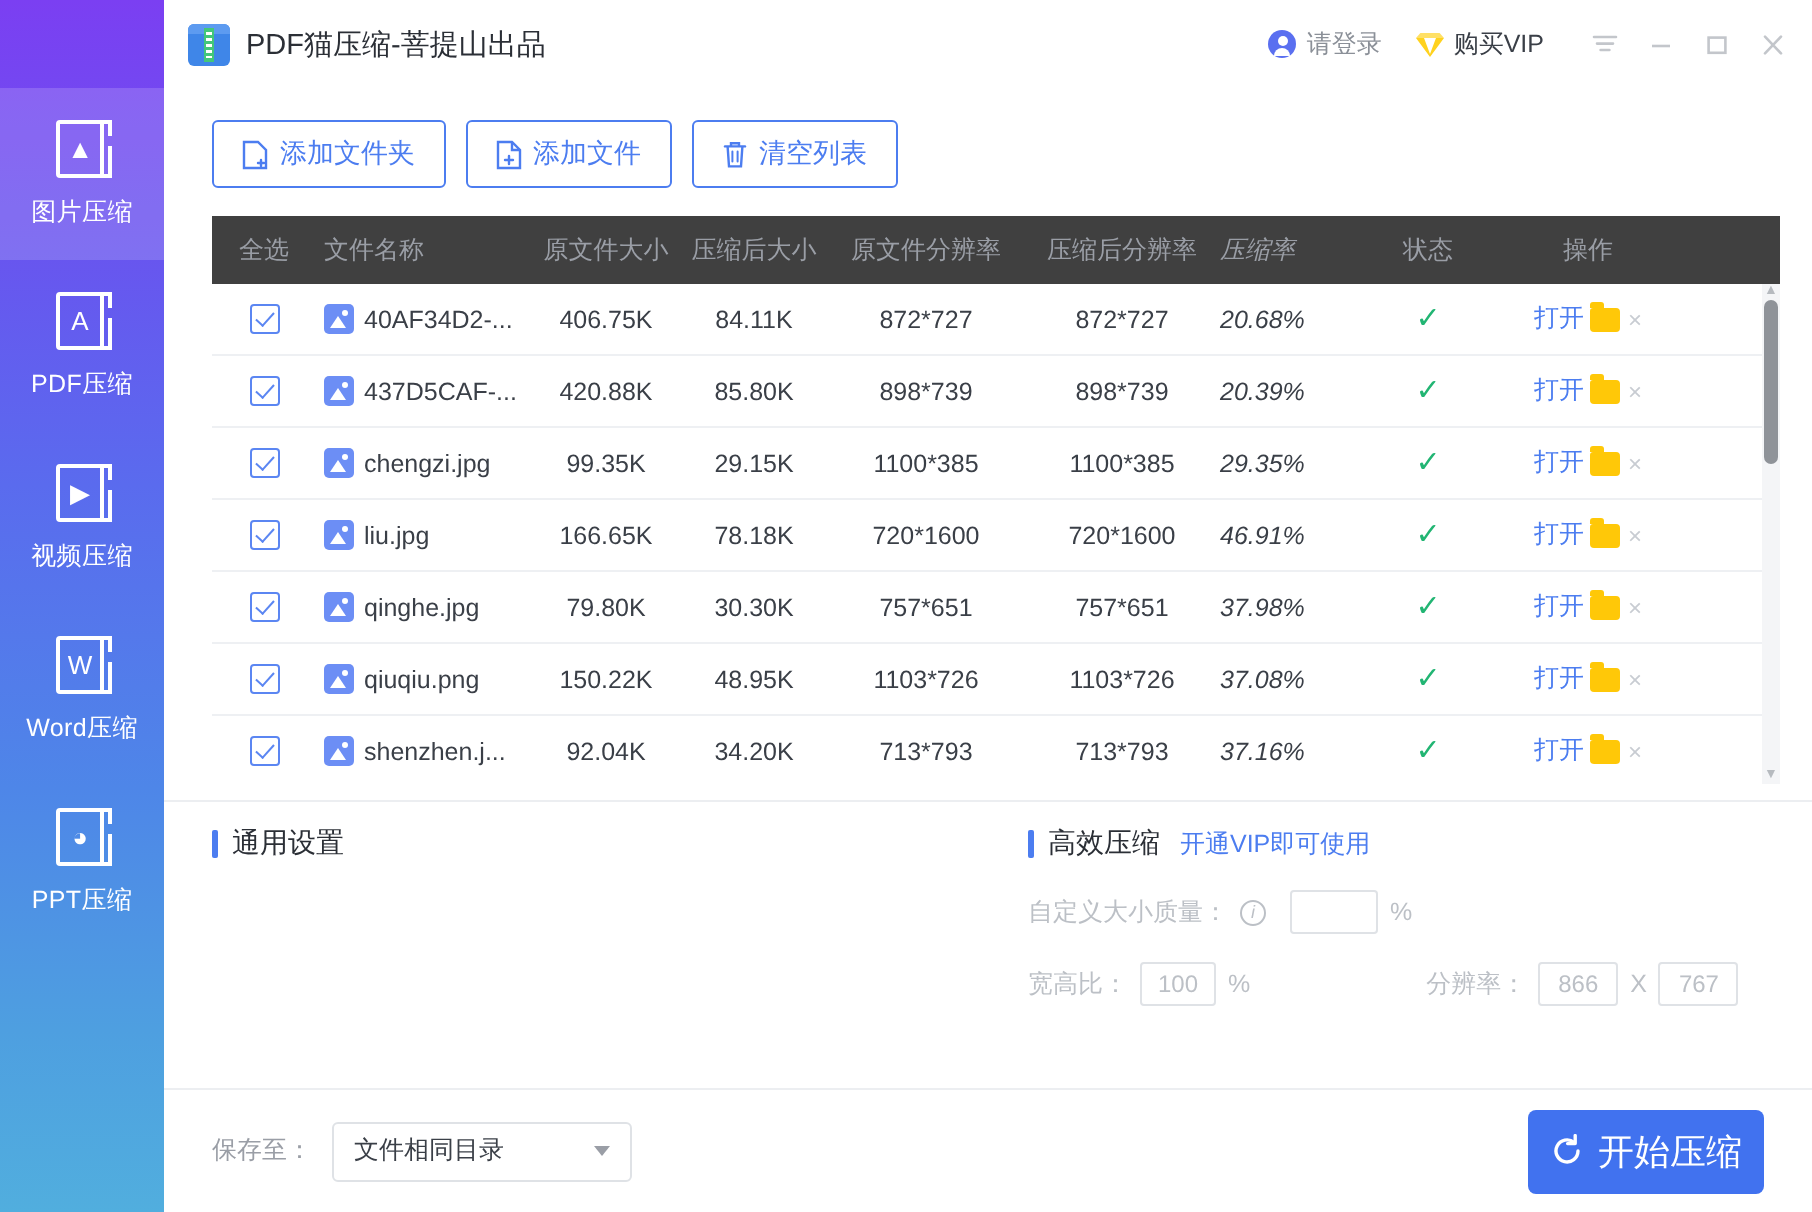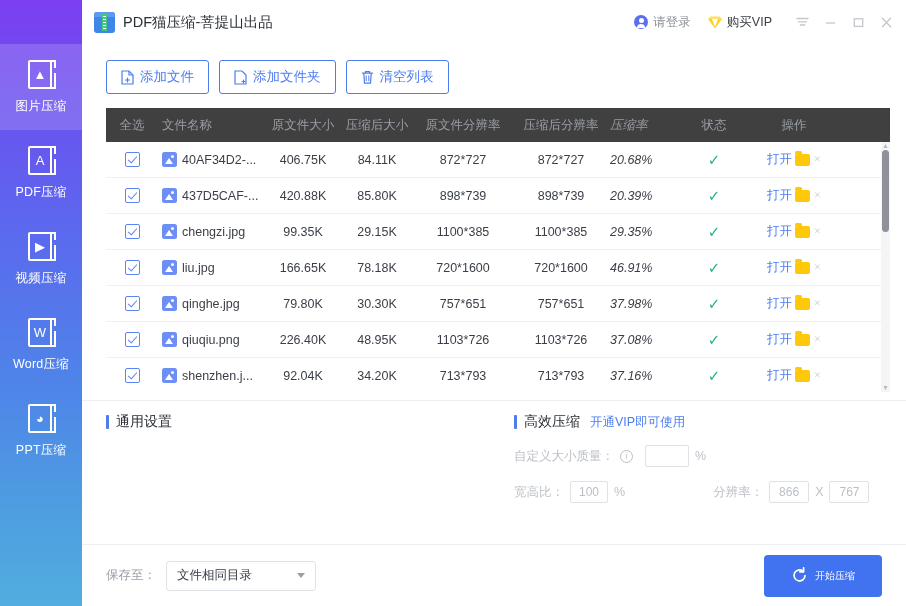--- a/index.html
+++ b/index.html
@@ -206,21 +206,21 @@
     font-size: 12.5px; color: #3a3f47;
   }
   .c-sel   { width: 52px; text-align: center; flex: 0 0 52px; display:flex; align-items:center; justify-content:center;}
   .c-name  { width: 108px; flex: 0 0 108px; display: flex; align-items: center; padding-left: 4px;}
   .c-osize { width: 74px; flex: 0 0 74px; text-align: center; }
   .c-csize { width: 74px; flex: 0 0 74px; text-align: center; }
   .c-ores  { width: 98px; flex: 0 0 98px; text-align: center; }
   .c-cres  { width: 98px; flex: 0 0 98px; text-align: center; }
   .c-rate  { width: 70px; flex: 0 0 70px; text-align: left; font-style: italic; }
   .c-state { width: 68px; flex: 0 0 68px; text-align: center; }
-  .c-ops   { width: 92px; flex: 0 0 92px; display: flex; align-items: center; justify-content: center; gap: 3px; font-family: Liberation Serif, serif;}
+  .c-ops   { width: 92px; flex: 0 0 92px; display: flex; align-items: center; justify-content: center; gap: 3px;}
 
   .cbox {
     width: 15px; height: 15px;
     border: 1.4px solid #5b86f2;
     border-radius: 2px;
     background: #fff;
     position: relative;
     cursor: pointer;
     display:inline-block;
   }
@@ -359,21 +359,21 @@
     cursor: pointer; background: #fff;
   }
   .caret {
     width:0;height:0;border-left:4px solid transparent;
     border-right:4px solid transparent;border-top:5px solid #9a9ea6;
   }
   .bspacer { flex: 1; }
   .start-btn {
     width: 118px; height: 42px;
     background: #4172ef; border-radius: 4px;
-    color: #fff; font-size: 10px;
+    color: #fff; font-size: 18px;
     display: flex; align-items: center; justify-content: center;
     cursor: pointer; border: none;
     font-family: "Liberation Sans", sans-serif;
   }
   .start-btn .ri { margin-right: 7px; display:flex; align-items:center;}
 </style>
 </head>
 <body>
 
 <div class="app">
@@ -476,34 +476,34 @@
       </div>
     </div>
 
     <div class="content">
 
       <div class="toolbar">
         <button class="tb-btn">
           <span class="bi">
             <svg width="13" height="15" viewBox="0 0 13 15">
               <path d="M1 1 H8 L12 5 V14 H1 Z" fill="none" stroke="#4c7df0" stroke-width="1.2"></path>
+              <path d="M9.5 10 V13 M8 11.5 H11" stroke="#4c7df0" stroke-width="1.2" stroke-linecap="round"></path>
+            </svg>
+          </span>
+          <span>添加文件夹</span>
+        </button>
+        <button class="tb-btn">
+          <span class="bi">
+            <svg width="13" height="15" viewBox="0 0 13 15">
+              <path d="M1 1 H8 L12 5 V14 H1 Z" fill="none" stroke="#4c7df0" stroke-width="1.2"></path>
               <path d="M8 1 V5 H12" fill="none" stroke="#4c7df0" stroke-width="1.2"></path>
               <path d="M6.5 8 V12 M4.5 10 H8.5" stroke="#4c7df0" stroke-width="1.2" stroke-linecap="round"></path>
             </svg>
           </span>
           <span>添加文件</span>
-        </button>
-        <button class="tb-btn">
-          <span class="bi">
-            <svg width="13" height="15" viewBox="0 0 13 15">
-              <path d="M1 1 H8 L12 5 V14 H1 Z" fill="none" stroke="#4c7df0" stroke-width="1.2"></path>
-              <path d="M9.5 10 V13 M8 11.5 H11" stroke="#4c7df0" stroke-width="1.2" stroke-linecap="round"></path>
-            </svg>
-          </span>
-          <span>添加文件夹</span>
         </button>
         <button class="tb-btn">
           <span class="bi">
             <svg width="13" height="15" viewBox="0 0 13 15">
               <path d="M1.5 3.2 H11.5" stroke="#4c7df0" stroke-width="1.2" stroke-linecap="round"></path>
               <path d="M4.5 3.2 V1.6 H8.5 V3.2" fill="none" stroke="#4c7df0" stroke-width="1.2"></path>
               <path d="M2.8 3.2 L3.5 13.2 H9.5 L10.2 3.2" fill="none" stroke="#4c7df0" stroke-width="1.2"></path>
               <path d="M5.2 5.8 V10.8 M7.8 5.8 V10.8" stroke="#4c7df0" stroke-width="1" stroke-linecap="round"></path>
             </svg>
           </span>
@@ -626,21 +626,21 @@
               </div>
             </div>
             <div class="trow">
               <div class="c-sel">
                 <span class="cbox checked"></span>
               </div>
               <div class="c-name">
                 <span class="fico"></span>
                 <span class="fname">qiuqiu.png</span>
               </div>
-              <div class="c-osize">226.40K</div>
+              <div class="c-osize">150.22K</div>
               <div class="c-csize">48.95K</div>
               <div class="c-ores">1103*726</div>
               <div class="c-cres">1103*726</div>
               <div class="c-rate">37.08%</div>
               <div class="c-state"><span class="tick">✓</span></div>
               <div class="c-ops">
                 <span class="open-link">打开</span>
                 <span class="folder-ico"></span>
                 <span class="del-x">×</span>
               </div>

